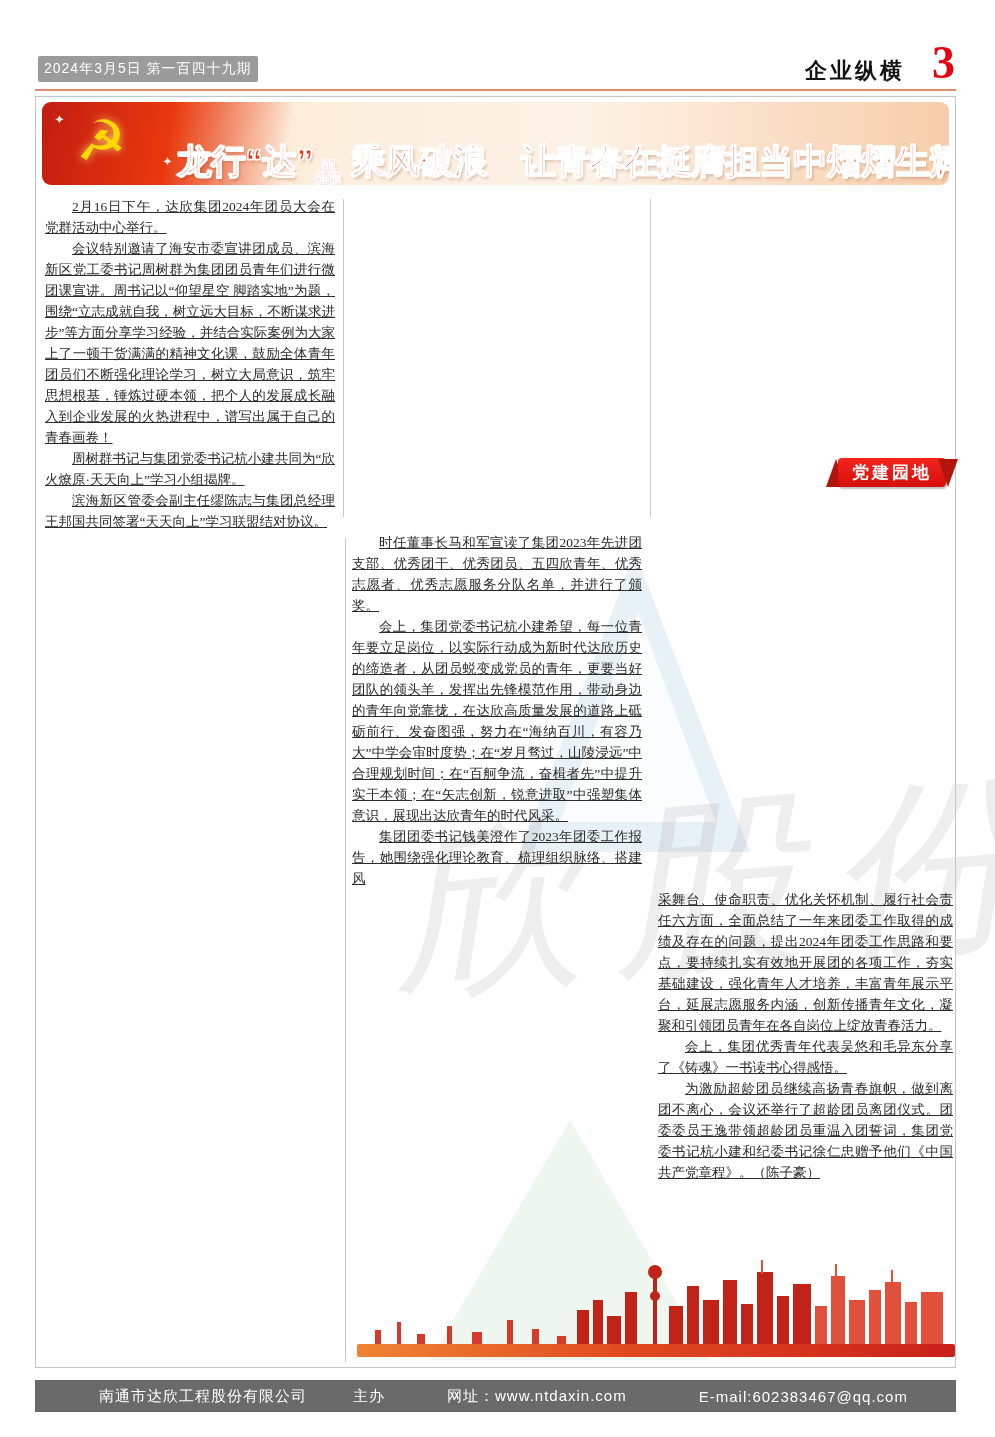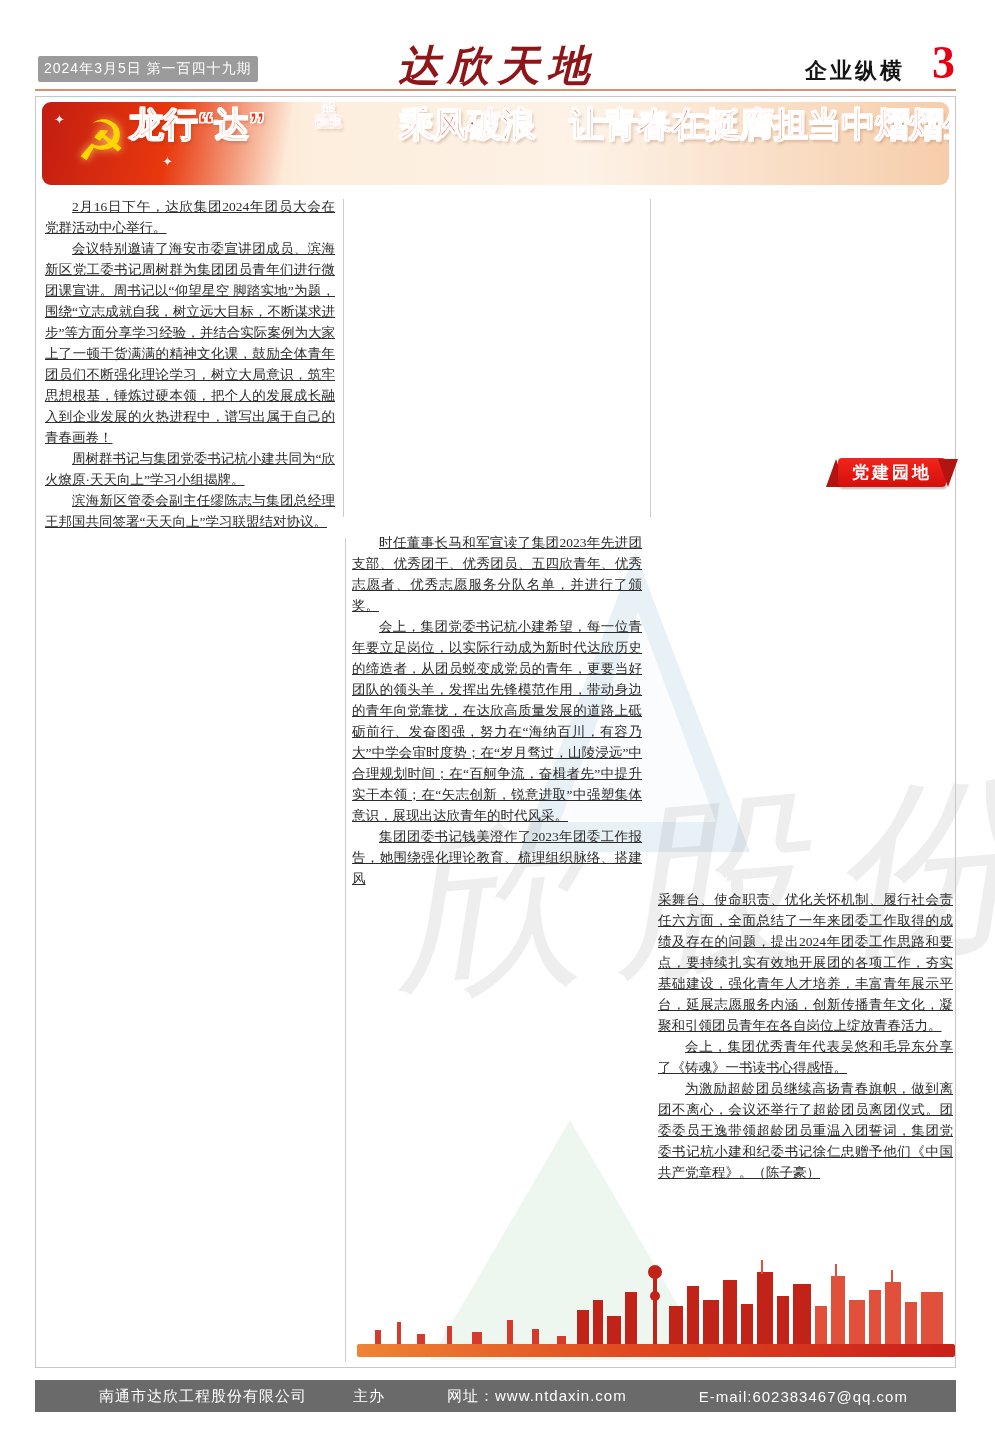--- a/index.html
+++ b/index.html
@@ -23,24 +23,24 @@
   
   .banner { position:absolute; left:42px; top:102px; width:907px; height:83px; border-radius:9px;
     background:linear-gradient(90deg,#f8cfae 0%,#fdeedd 30%,#fdf2e6 60%,#f6cdaa 100%); overflow:hidden; }
   .emblem-block { position:absolute; left:0; top:0; width:250px; height:83px;
     background:linear-gradient(100deg,#c21d12 0%,#e8380d 50%, rgba(232,56,13,0) 96%); }
   .emblem { position:absolute; left:34px; top:6px; font-size:56px; color:#ffd700;
     text-shadow:0 0 8px rgba(255,230,120,.9); font-family:"DejaVu Sans",sans-serif; }
   .sparkle { position:absolute; color:#fff; font-size:13px; opacity:.9; font-family:"DejaVu Sans",sans-serif;}
   .sp1 { left:12px; top:10px; } .sp2 { left:120px; top:52px; }
   .banner-title { position:absolute; left:150px; top:0; width:757px; height:83px; display:flex;
-    align-items:flex-start; justify-content:center; white-space:nowrap;
+    align-items:flex-end; justify-content:center; white-space:nowrap;
     font-family:"Liberation Sans",sans-serif; font-weight:900; font-size:34px; color:#ed3511;
     -webkit-text-stroke:1.1px #ffffff;
-    text-shadow:-1px -1px 0 #fff,1px -1px 0 #fff,-1px 1px 0 #fff,1px 1px 0 #fff,2px 3px 3px rgba(120,40,0,.25);gap:48px; }
+    text-shadow:-1px -1px 0 #fff,1px -1px 0 #fff,-1px 1px 0 #fff,1px 1px 0 #fff,2px 3px 3px rgba(120,40,0,.25); }
   .da-stack { display:inline-flex; flex-direction:column; align-items:center; line-height:1;
     font-size:13px; margin:0 6px 0 2px; -webkit-text-stroke:0.4px #fff; }
   .title-post { margin-left:4px; }
 
   
   .art { position:absolute; top:196px; }
   .art p { font-size:13.5px; line-height:21px; text-align:justify; text-indent:2em;text-decoration:underline; }
   .art p.noindent { text-indent:0; }
   .c1 { left:45px; width:290px; } .c2 { left:352px; width:290px; } .c3 { left:658px; width:295px; }
   .vline { position:absolute; width:1px; background:#cccccc; }
@@ -89,21 +89,20 @@
 <body>
 
 <div class="page">
 
   <div class="wm-tri wm-tri-blue"></div>
   <div class="wm-tri wm-tri-blue2"></div>
   <div class="wm-tri wm-tri-green"></div>
   <div class="wm-text">欣股份</div>
 
   <div class="date-badge">2024年3月5日  第一百四十九期</div>
-  <div class="masthead">达欣天地</div>
   <div class="sec-label">企业纵横</div>
   <div class="page-num">3</div>
   <div class="head-rule"></div>
   <div class="frame"></div>
 
   <div class="banner">
     <div class="emblem-block">
       <span class="emblem">☭</span>
       <span class="sparkle sp1">✦</span>
       <span class="sparkle sp2">✦</span>

